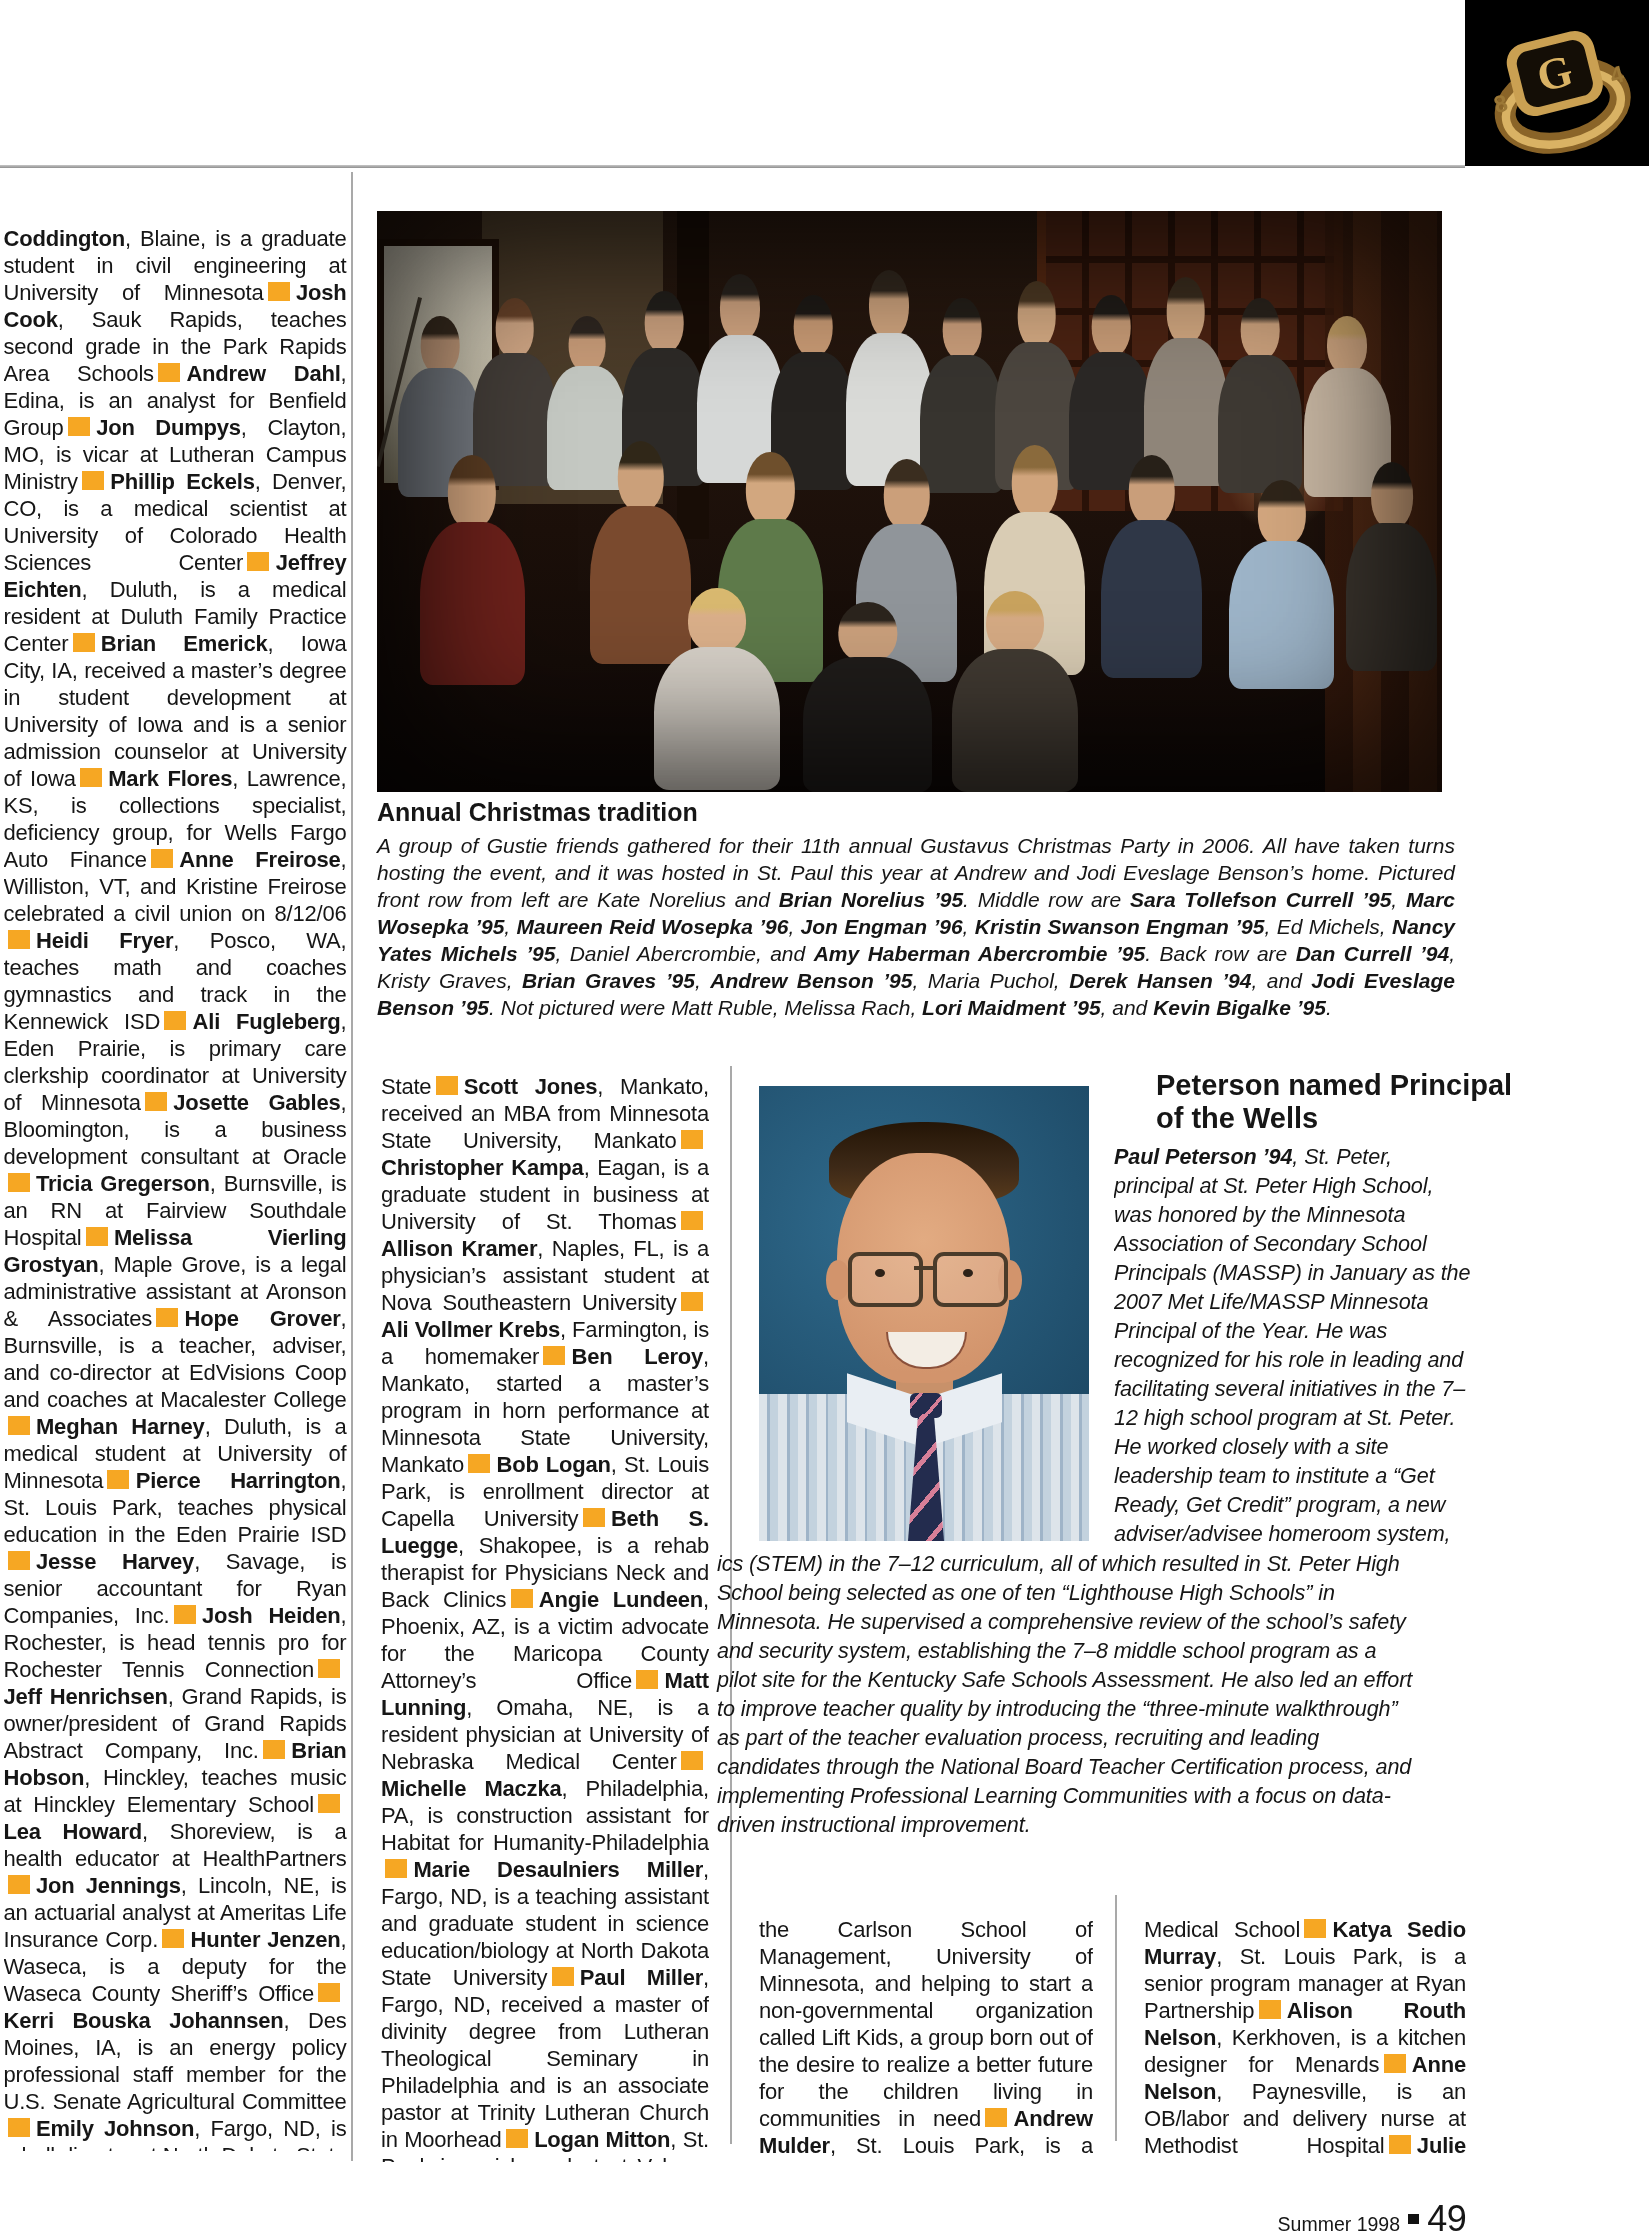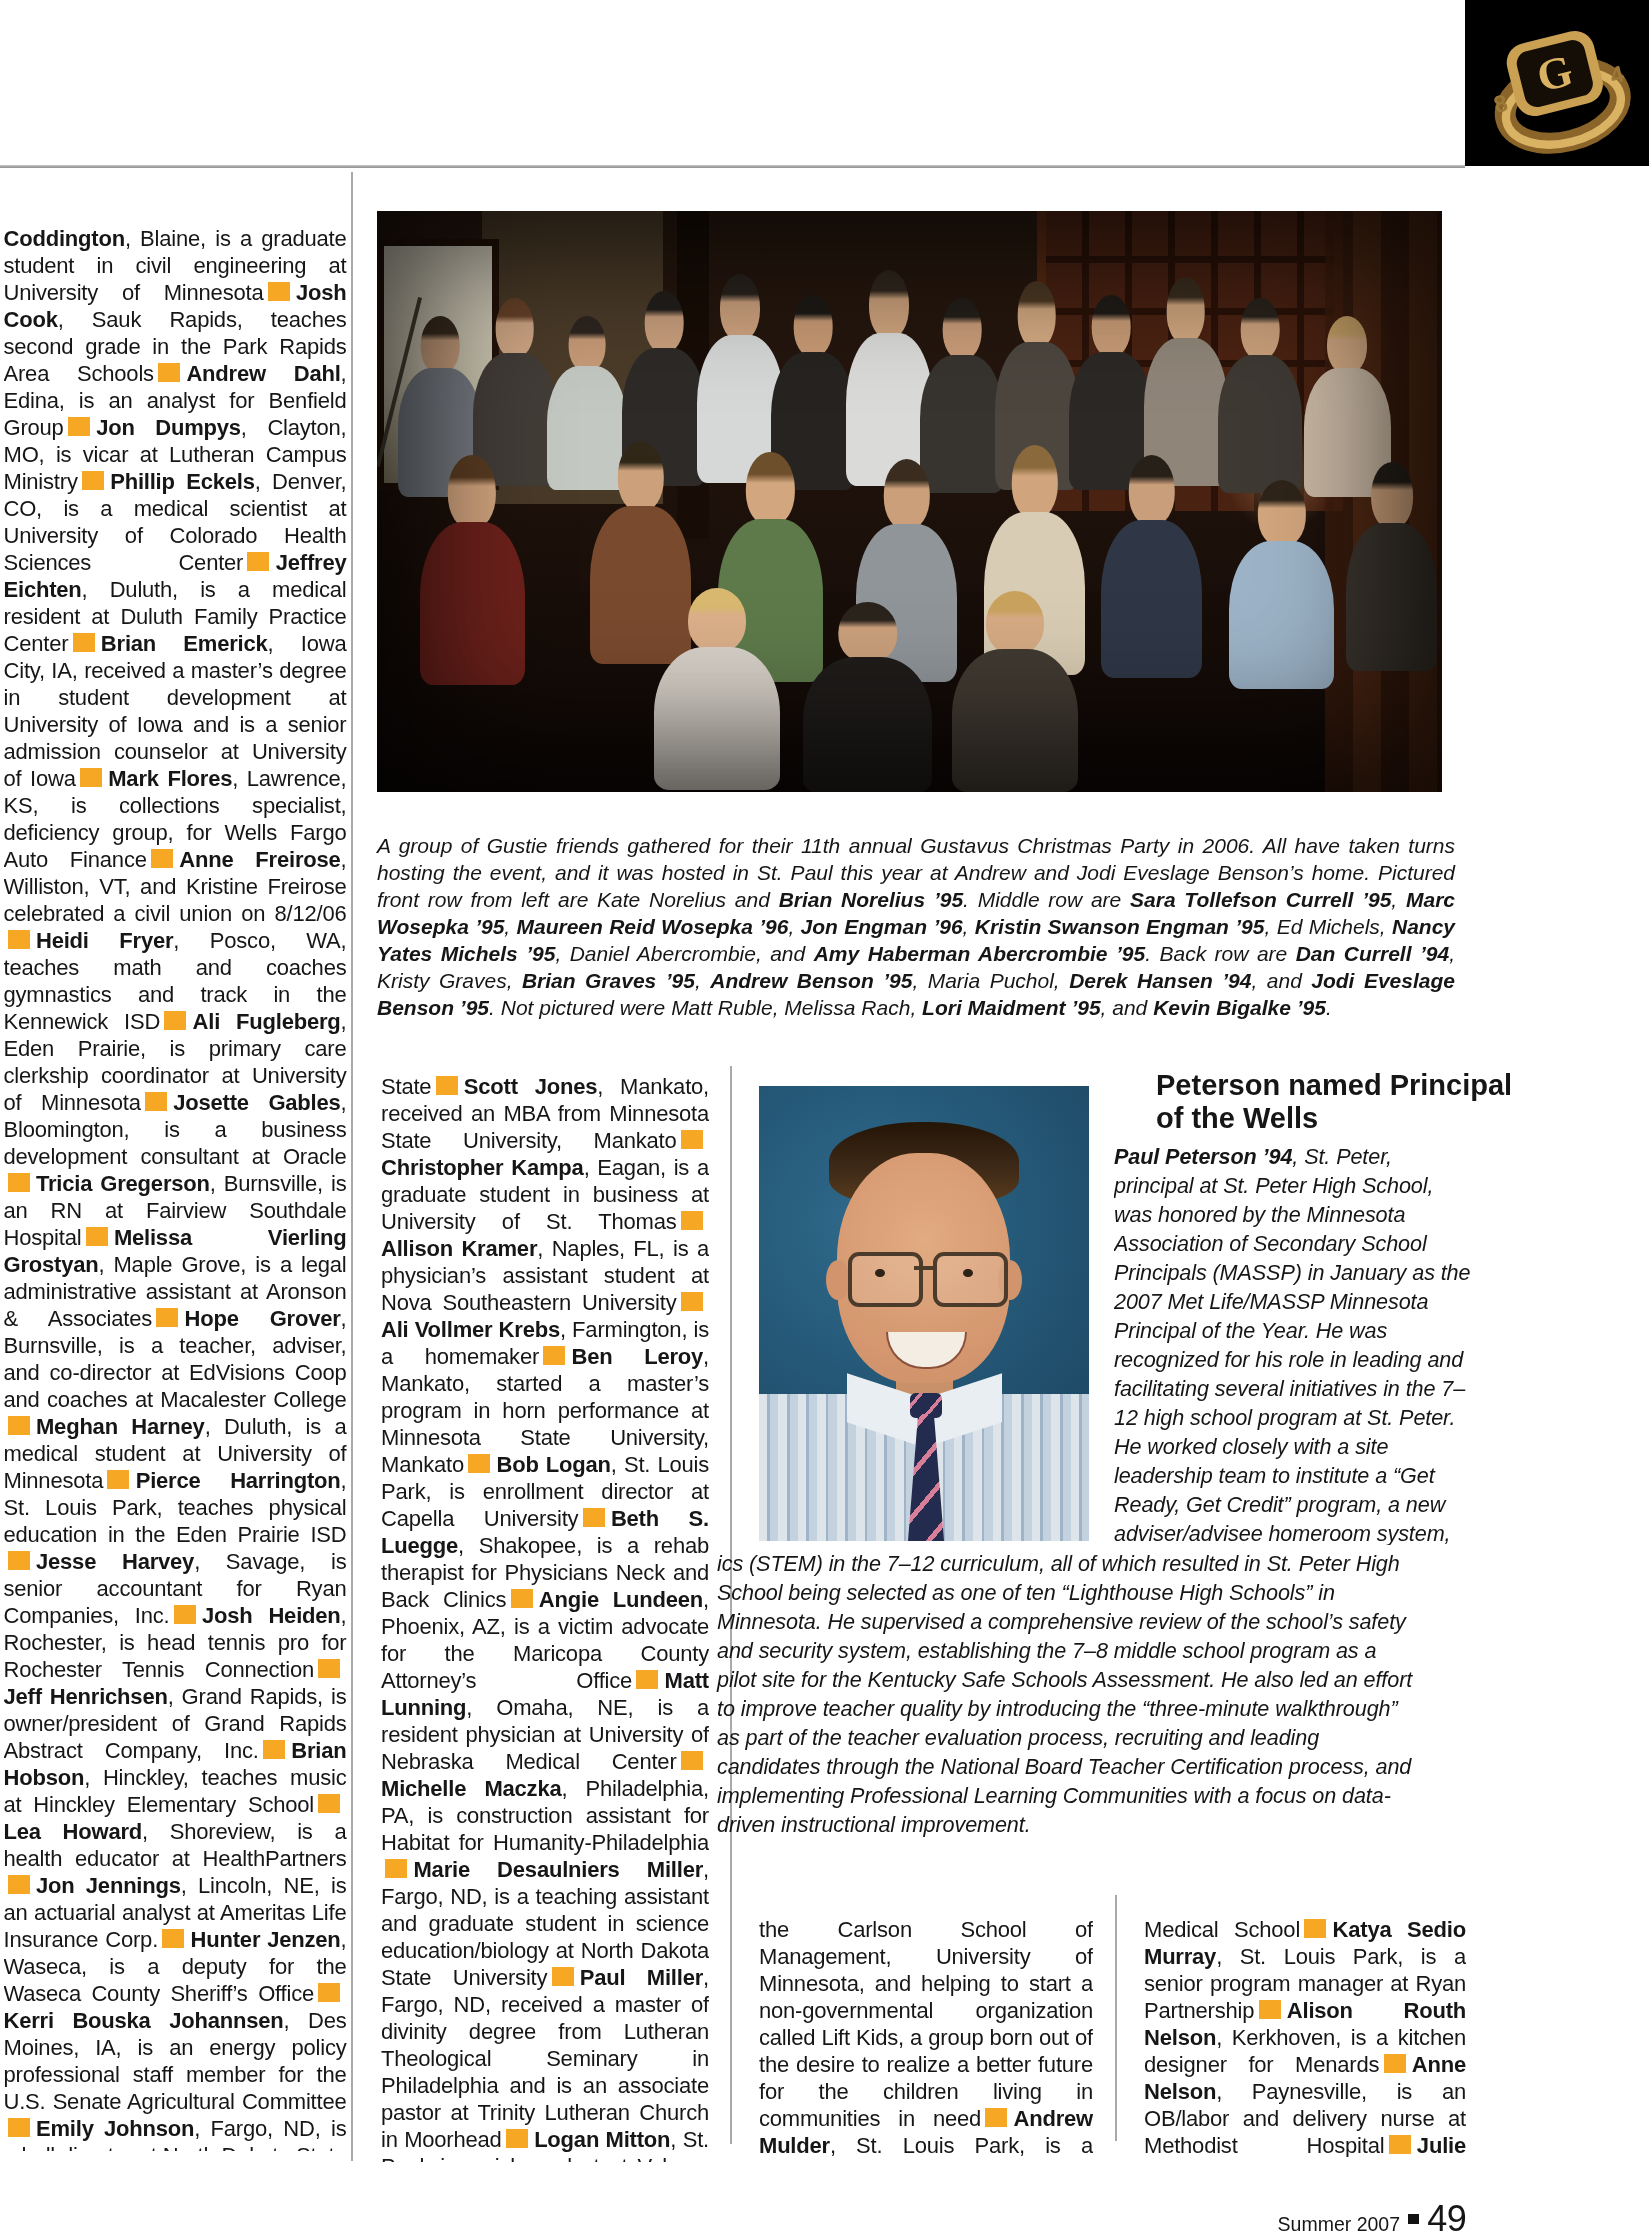--- a/index.html
+++ b/index.html
@@ -224,20 +224,21 @@
         <div class="torso"></div>
       </div>
     <div class="person" style="left:54%;top:380px;width:126px;height:201px;--shirt:#413a32;--skin:#d6ab84;--hair:#c9a35e">
         <div class="head"></div>
         <div class="torso"></div>
       </div>
 
     <div class="gp-shade"></div>
   </div>
 
+  <div class="caption-title">Annual Christmas tradition</div>
   <div class="caption-text"><span class="seg-i">A group of Gustie friends gathered for their 11th annual Gustavus Christmas Party in 2006. All have taken turns hosting the event, and it was hosted in St. Paul this year at Andrew and Jodi Eveslage Benson’s home. Pictured front row from left are Kate Norelius and </span><span class="seg-bi">Brian Norelius ’95</span><span class="seg-i">. Middle row are </span><span class="seg-bi">Sara Tollefson Currell ’95</span><span class="seg-i">, </span><span class="seg-bi">Marc Wosepka ’95</span><span class="seg-i">, </span><span class="seg-bi">Maureen Reid Wosepka ’96</span><span class="seg-i">, </span><span class="seg-bi">Jon Engman ’96</span><span class="seg-i">, </span><span class="seg-bi">Kristin Swanson Engman ’95</span><span class="seg-i">, Ed Michels, </span><span class="seg-bi">Nancy Yates Michels ’95</span><span class="seg-i">, Daniel Abercrombie, and </span><span class="seg-bi">Amy Haberman Abercrombie ’95</span><span class="seg-i">. Back row are </span><span class="seg-bi">Dan Currell ’94</span><span class="seg-i">, Kristy Graves, </span><span class="seg-bi">Brian Graves ’95</span><span class="seg-i">, </span><span class="seg-bi">Andrew Benson ’95</span><span class="seg-i">, Maria Puchol, </span><span class="seg-bi">Derek Hansen ’94</span><span class="seg-i">, and </span><span class="seg-bi">Jodi Eveslage Benson ’95</span><span class="seg-i">. Not pictured were Matt Ruble, Melissa Rach, </span><span class="seg-bi">Lori Maidment ’95</span><span class="seg-i">, and </span><span class="seg-bi">Kevin Bigalke ’95</span><span class="seg-i">.</span></div>
 
   <div class="bodycol col-middle"><span class="seg-p">State</span><span class="gold-sq"></span><span class="seg-b">Scott Jones</span><span class="seg-p">, Mankato, received an MBA from Minnesota State University, Mankato</span><span class="gold-sq"></span><span class="seg-b">Christopher Kampa</span><span class="seg-p">, Eagan, is a graduate student in business at University of St. Thomas</span><span class="gold-sq"></span><span class="seg-b">Allison Kramer</span><span class="seg-p">, Naples, FL, is a physician’s assistant student at Nova Southeastern University</span><span class="gold-sq"></span><span class="seg-b">Ali Vollmer Krebs</span><span class="seg-p">, Farmington, is a homemaker</span><span class="gold-sq"></span><span class="seg-b">Ben Leroy</span><span class="seg-p">, Mankato, started a master’s program in horn performance at Minnesota State University, Mankato</span><span class="gold-sq"></span><span class="seg-b">Bob Logan</span><span class="seg-p">, St. Louis Park, is enrollment director at Capella University</span><span class="gold-sq"></span><span class="seg-b">Beth S. Luegge</span><span class="seg-p">, Shakopee, is a rehab therapist for Physicians Neck and Back Clinics</span><span class="gold-sq"></span><span class="seg-b">Angie Lundeen</span><span class="seg-p">, Phoenix, AZ, is a victim advocate for the Maricopa County Attorney’s Office</span><span class="gold-sq"></span><span class="seg-b">Matt Lunning</span><span class="seg-p">, Omaha, NE, is a resident physician at University of Nebraska Medical Center</span><span class="gold-sq"></span><span class="seg-b">Michelle Maczka</span><span class="seg-p">, Philadelphia, PA, is construction assistant for Habitat for Humanity-Philadelphia</span><span class="gold-sq"></span><span class="seg-b">Marie Desaulniers Miller</span><span class="seg-p">, Fargo, ND, is a teaching assistant and graduate student in science education/biology at North Dakota State University</span><span class="gold-sq"></span><span class="seg-b">Paul Miller</span><span class="seg-p">, Fargo, ND, received a master of divinity degree from Lutheran Theological Seminary in Philadelphia and is an associate pastor at Trinity Lutheran Church in Moorhead</span><span class="gold-sq"></span><span class="seg-b">Logan Mitton</span><span class="seg-p">, St. Paul, is a risk analyst at Valspar Corporation</span></div>
 
   <div class="pt-photo">
     <div class="pt-neck"></div>
     <div class="pt-hair"></div>
     <div class="pt-face"></div>
     <div class="pt-ear l"></div>
     <div class="pt-ear r"></div>
@@ -260,19 +261,19 @@
   </div>
   <div class="pt-side"><span class="seg-bi">Paul Peterson ’94</span><span class="seg-i">, St. Peter, principal at St. Peter High School, was honored by the Minnesota Association of Secondary School Principals (MASSP) in January as the 2007 Met Life/MASSP Minnesota Principal of the Year. He was recognized for his role in leading and facilitating several initiatives in the 7–12 high school program at St. Peter. He worked closely with a site leadership team to institute a “Get Ready, Get Credit” program, a new adviser/advisee homeroom system, and an emphasis on science, technology, engineering, and mathemat-</span></div>
   <div class="pt-body">
     <div><span class="seg-i">ics (STEM) in the 7–12 curriculum, all of which resulted in St. Peter High School being selected as one of ten “Lighthouse High Schools” in Minnesota. He supervised a comprehensive review of the school’s safety and security system, establishing the 7–8 middle school program as a pilot site for the Kentucky Safe Schools Assessment. He also led an effort to improve teacher quality by introducing the “three-minute walkthrough” as part of the teacher evaluation process, recruiting and leading candidates through the National Board Teacher Certification process, and implementing Professional Learning Communities with a focus on data-driven instructional improvement.</span></div>
   </div>
 
   <div class="bodycol col-bottom-left"><span class="seg-p">the Carlson School of Management, University of Minnesota, and helping to start a non-governmental organization called Lift Kids, a group born out of the desire to realize a better future for the children living in communities in need</span><span class="gold-sq"></span><span class="seg-b">Andrew Mulder</span><span class="seg-p">, St. Louis Park, is a medical student at University of Minnesota</span></div>
   <div class="bodycol col-bottom-right"><span class="seg-p">Medical School</span><span class="gold-sq"></span><span class="seg-b">Katya Sedio Murray</span><span class="seg-p">, St. Louis Park, is a senior program manager at Ryan Partnership</span><span class="gold-sq"></span><span class="seg-b">Alison Routh Nelson</span><span class="seg-p">, Kerkhoven, is a kitchen designer for Menards</span><span class="gold-sq"></span><span class="seg-b">Anne Nelson</span><span class="seg-p">, Paynesville, is an OB/labor and delivery nurse at Methodist Hospital</span><span class="gold-sq"></span><span class="seg-b">Julie Christenson Oachs</span></div>
 
   <div class="footer">
-    <span class="footer-issue">Summer 2007</span>
+    <span class="footer-issue">Summer 1998</span>
     <span class="footer-sq"></span>
     <span class="footer-num">49</span>
   </div>
 
 </div>
 
 
 </body></html>

